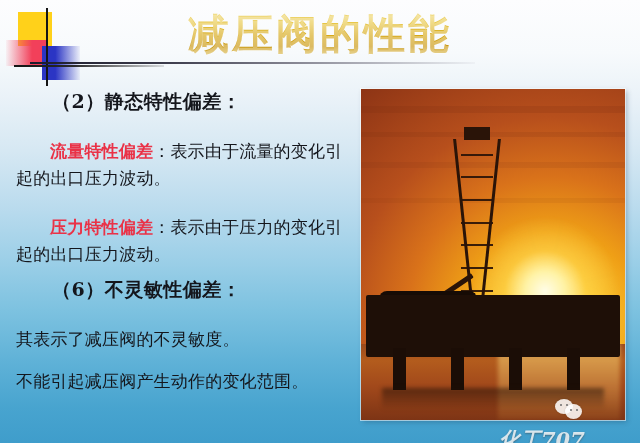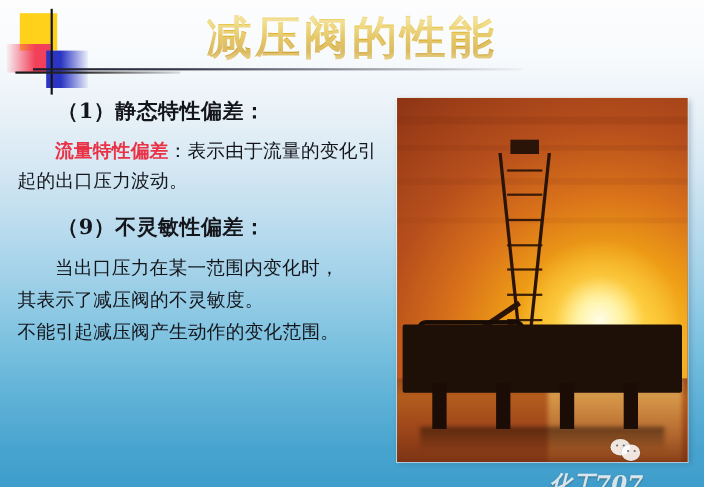--- a/index.html
+++ b/index.html
@@ -63,21 +63,21 @@
   .body-col{
     position:absolute;left:16px;top:86px;width:340px;
     font-family:"DejaVu Serif","Liberation Serif",serif;
     color:#14161c;
   }
   .head-line{
     font-size:19px;font-weight:bold;text-indent:36px;
     line-height:30px;letter-spacing:0.5px;
   }
   .para{
-    font-size:17px;line-height:27px;letter-spacing:0.2px;margin-top:2px;
+    font-size:17px;line-height:27px;letter-spacing:0.2px;margin-top:15px;
   }
   .para.indent{text-indent:34px;}
   .kw{color:#ea3247;font-weight:bold;}
   .gap-a{height:7px;}
   .gap-b{height:7px;}
   .gap-c{height:6px;}
 
   
   .photo{
     position:absolute;left:361px;top:89px;width:264px;height:331px;
@@ -188,36 +188,36 @@
     <div class="sq-blue"></div>
     <div class="vbar"></div>
     <div class="hbar"></div>
   </div>
 
   <div class="title">减压阀的性能</div>
   <div class="title-rule"></div>
 
   <div class="body-col">
 
-    <div class="head-line">（1）静态特性偏差：</div>
+    <div class="head-line">（2）静态特性偏差：</div>
 
     <div class="gap-a"></div>
 
     <div class="para indent"><span class="kw">流量特性偏差</span><span>：表示由于流量的变化引起的出口压力波动。</span></div>
 
     <div class="gap-b"></div>
 
+    <div class="para indent"><span class="kw">压力特性偏差</span><span>：表示由于压力的变化引起的出口压力波动。</span></div>
 
     <div class="gap-c"></div>
 
-    <div class="head-line">（9）不灵敏性偏差：</div>
+    <div class="head-line">（6）不灵敏性偏差：</div>
 
     <div class="gap-a"></div>
 
-    <div class="para"><span style="display:inline-block;text-indent:34px;width:100%">当出口压力在某一范围内变化时，</span></div>
     <div class="para">其表示了减压阀的不灵敏度。</div>
     <div class="para">不能引起减压阀产生动作的变化范围。</div>
   </div>
 
   <div class="photo">
     <div class="sky"></div>
     <div class="cloudband cb1"></div>
     <div class="cloudband cb2"></div>
     <div class="cloudband cb3"></div>
     <div class="cloudband cb4"></div>

